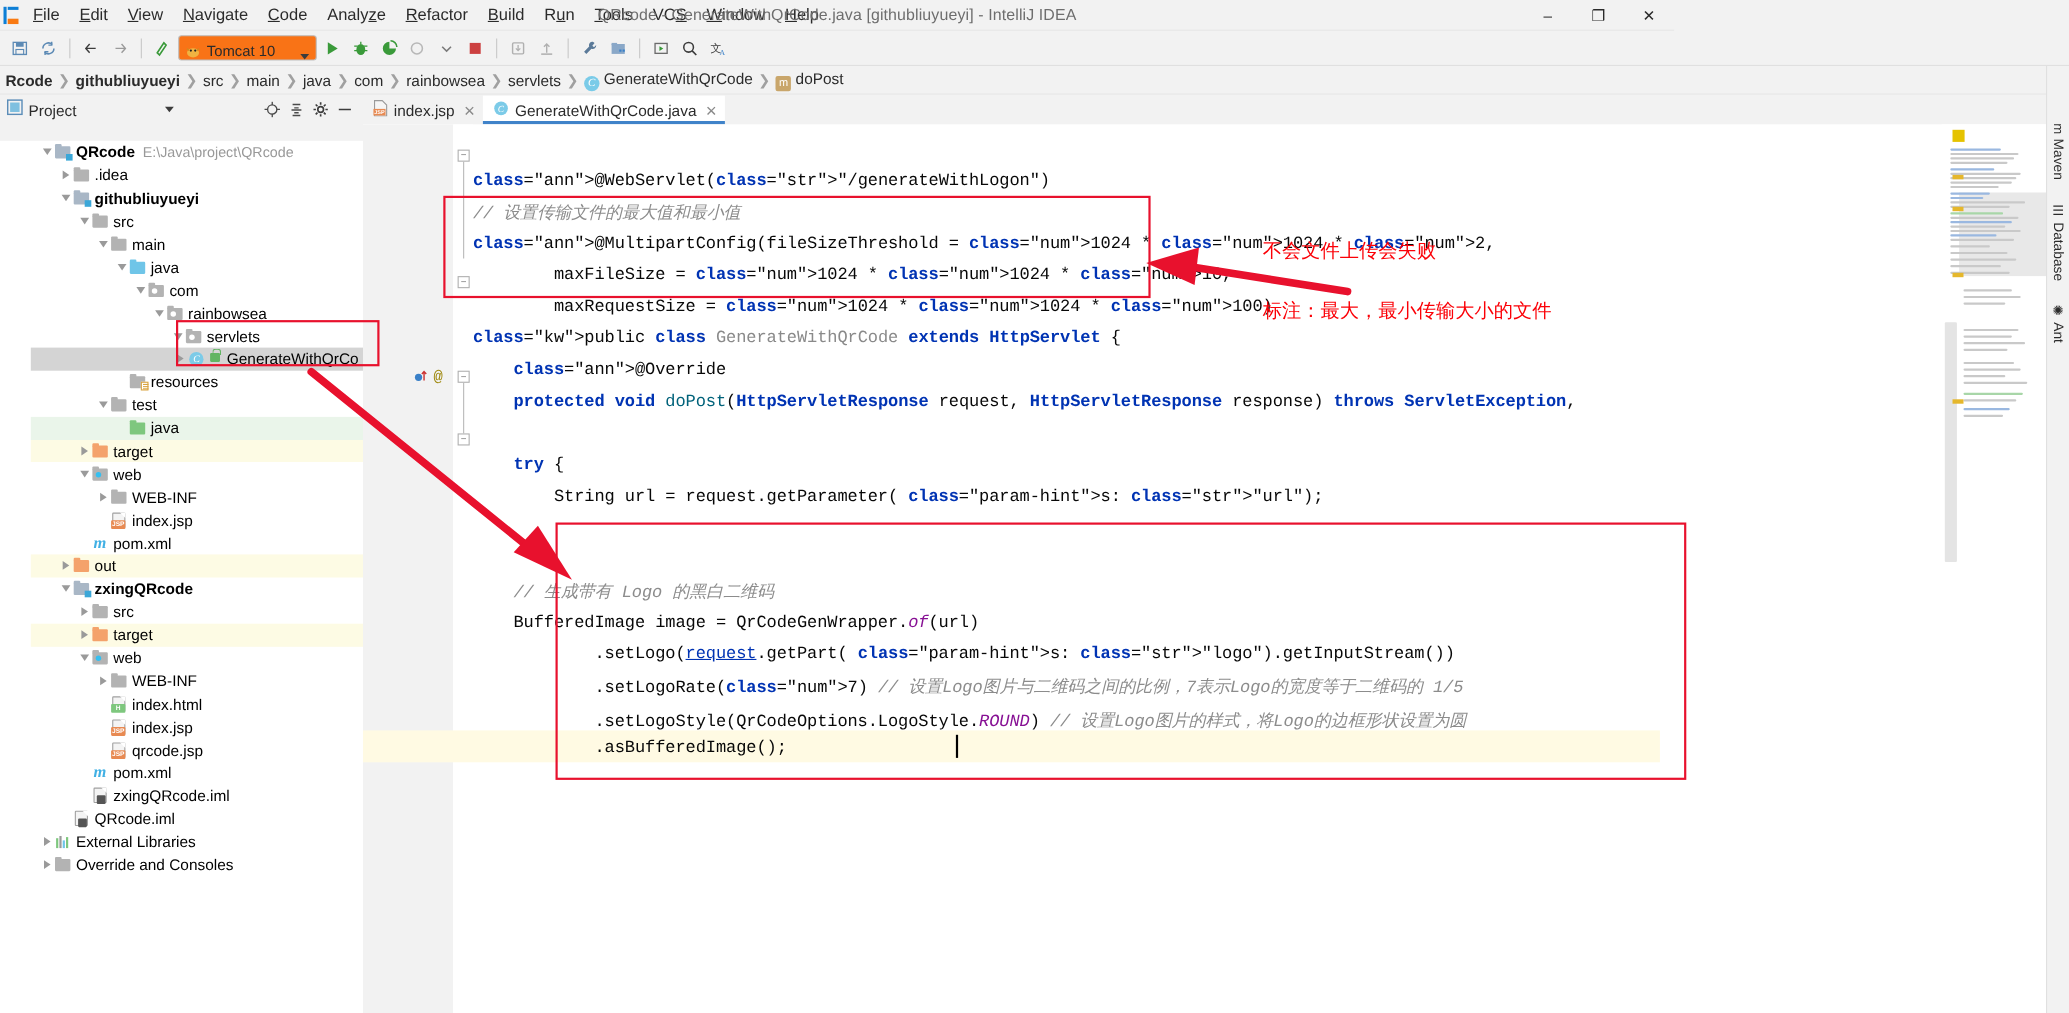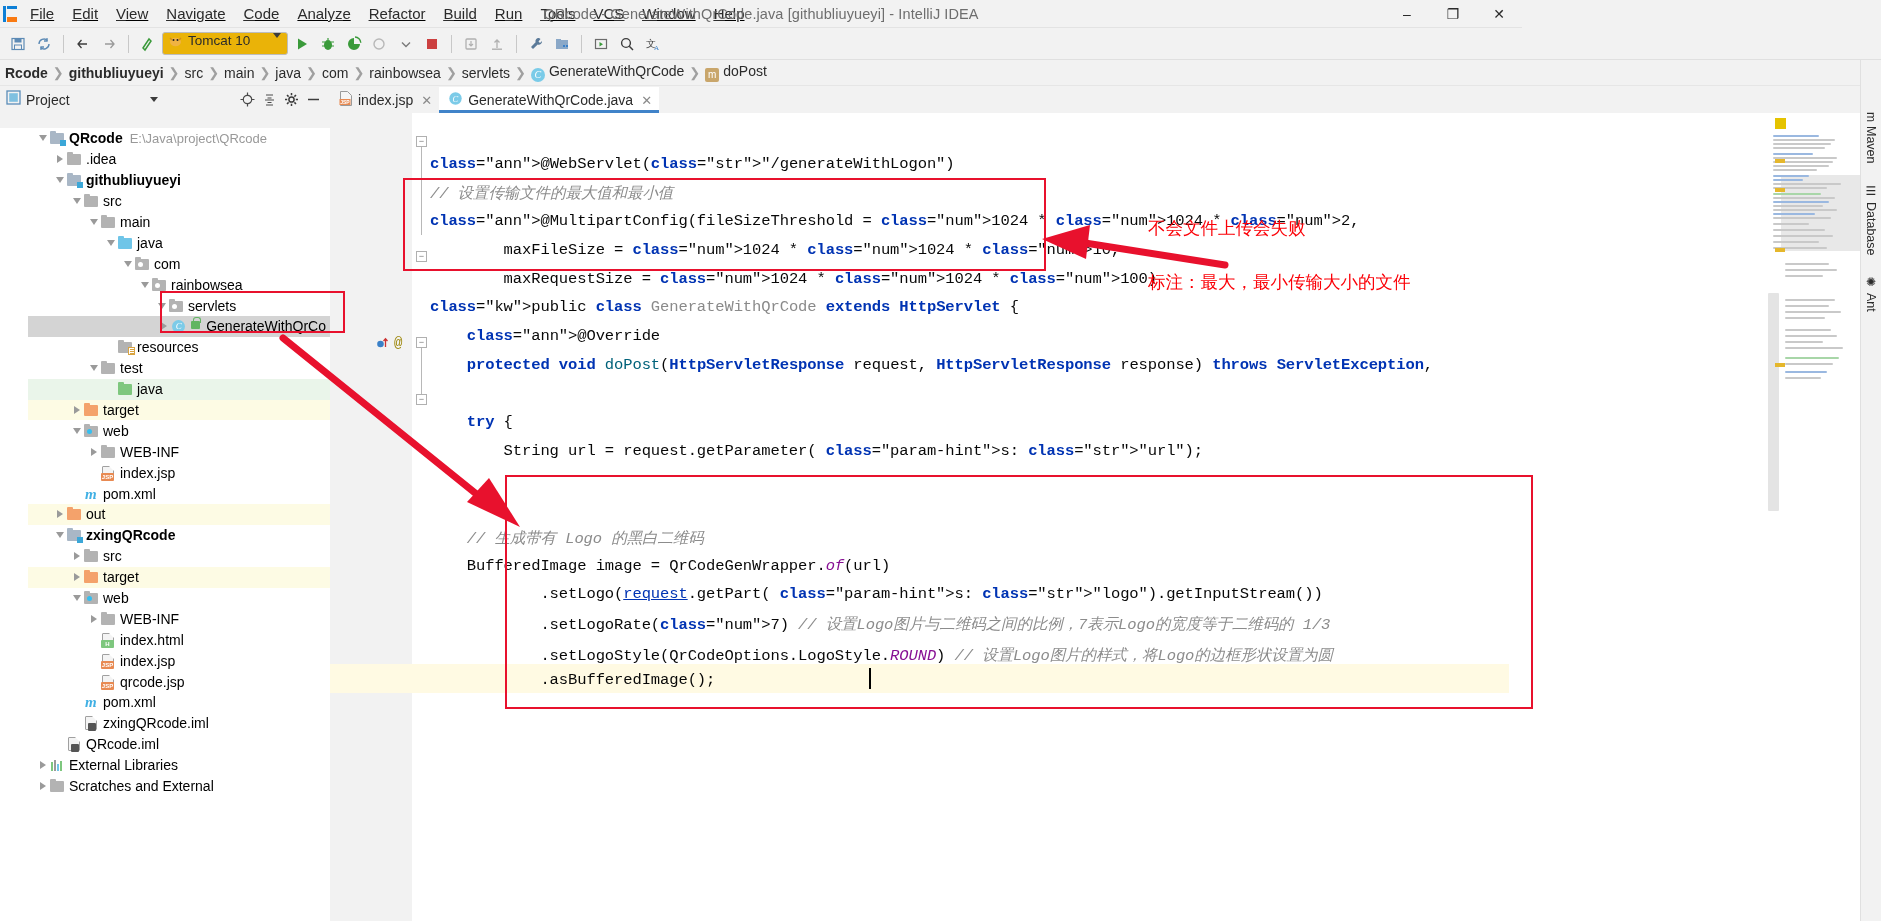--- a/index.html
+++ b/index.html
@@ -15,21 +15,21 @@
     position: relative;
     width: 1881px; height: 921px;
     background: #f2f2f2;
   }
 
   
   .menubar {
     position: absolute; top: 0; left: 0; width: 1522px; height: 28px;
     background: #f2f2f2;
     border-bottom: 1px solid #e3e3e3;
-    display: flex; align-items: center; text-decoration: underline;
+    display: flex; align-items: center;
   }
   .ij-logo {
     width: 14px; height: 16px; margin-left: 3px; margin-right: 4px;
     position: relative; flex: 0 0 auto;
   }
   .menu-items { display: flex; align-items: center; height: 100%; }
   .menu-item {
     padding: 4px 9px; font-size: 15px; color: #2b2b2b; line-height: 18px;
     cursor: default; white-space: nowrap;
   }
@@ -56,24 +56,24 @@
     border-bottom: 1px solid #e0e0e0;
     padding-left: 6px; gap: 2px;
   }
   .tb-btn {
     width: 24px; height: 24px; display: flex; align-items: center;
     justify-content: center; border-radius: 3px; cursor: default;
     position: relative;
   }
   .tb-sep { width: 1px; height: 18px; background: #c8c8c8; margin: 0 5px; }
   .run-config {
-    display: flex; align-items: flex-start; gap: 5px;
+    display: flex; align-items: flex-end; gap: 5px;
     height: 23px; padding: 0 6px 0 5px;
     border: 1px solid #bdbdbd; border-radius: 3px;
-    background: #eab308; font-size: 13.5px; color: #2b2b2b;
+    background: #f97316; font-size: 13.5px; color: #2b2b2b;
     min-width: 126px; cursor: default;
   }
   .tomcat-ico {
     width: 15px; height: 15px; position: relative; flex: 0 0 auto;
   }
   .caret-dn {
     width: 0; height: 0; border-left: 4px solid transparent;
     border-right: 4px solid transparent; border-top: 5px solid #3c3c3c;
     margin-left: auto;
   }
@@ -851,21 +851,21 @@
         <span class="tlabel">External Libraries</span>
       </div>
       <div class="tree-row">
         <span style="display:inline-block;width:8px"></span>
         <span class="arrow right">
           <i></i>
         </span>
         <span class="ficon">
           <span class="fold gray"></span>
         </span>
-        <span class="tlabel">Scratches and External</span>
+        <span class="tlabel">Override and Consoles</span>
       </div>
     </div>
 
   <div class="tabs">
     <div class="tab">
       <span>
         <svg width="14" height="15" viewBox="0 0 14 15">
             <path d="M1.5 0.5h7l4 4v10h-11z" fill="#f5f5f5" stroke="#9a9a9a"></path>
             <rect x="0.5" y="8" width="11" height="6" fill="#e88a52"></rect>
             <text x="1.2" y="12.8" font-size="5" fill="#fff" font-family="sans-serif" font-weight="bold">JSP</text>
@@ -926,21 +926,21 @@
         <div class="cl" style="top: 127.8px;">        maxFileSize = <span <span="" class="kw">class</span>="num"&gt;1024 * <span <span="" class="kw">class</span>="num"&gt;1024 * <span <span="" class="kw">class</span>="num"&gt;10,</div>
         <div class="cl" style="top: 156.5px;">        maxRequestSize = <span <span="" class="kw">class</span>="num"&gt;1024 * <span <span="" class="kw">class</span>="num"&gt;1024 * <span <span="" class="kw">class</span>="num"&gt;100)</div>
         <div class="cl" style="top: 185.2px;"><span <span="" class="kw">class</span>="kw"&gt;public <span class="kw">class</span> <span class="cls">GenerateWithQrCode</span> <span class="kw">extends</span> <span class="kw">HttpServlet</span> {</div>
         <div class="cl" style="top: 213.9px;">    <span <span="" class="kw">class</span>="ann"&gt;@Override</div>
         <div class="cl" style="top: 242.6px;">    <span class="kw">protected</span> <span class="kw">void</span> <span class="mth">doPost</span>(<span class="kw">HttpServletResponse</span> request, <span class="kw">HttpServletResponse</span> response) <span class="kw">throws</span> <span class="kw">ServletException</span>,</div>
         <div class="cl" style="top: 300px;">    <span class="kw">try</span> {</div>
         <div class="cl" style="top: 328.7px;">        String url = request.getParameter( <span <span="" class="kw">class</span>="param-hint"&gt;s: <span <span="" class="kw">class</span>="str"&gt;"url");</div>
         <div class="cl" style="top: 414.8px;">    <span class="cmt">// 生成带有 Logo 的黑白二维码</span></div>
         <div class="cl" style="top: 443.5px;">    BufferedImage image = QrCodeGenWrapper.<span class="fld">of</span>(url)</div>
         <div class="cl" style="top: 472.2px;">            .setLogo(<span class="under">request</span>.getPart( <span <span="" class="kw">class</span>="param-hint"&gt;s: <span <span="" class="kw">class</span>="str"&gt;"logo").getInputStream())</div>
-        <div class="cl" style="top: 500.9px;">            .setLogoRate(<span <span="" class="kw">class</span>="num"&gt;7) <span class="cmt">// 设置Logo图片与二维码之间的比例，7表示Logo的宽度等于二维码的 1/3</span></div>
+        <div class="cl" style="top: 500.9px;">            .setLogoRate(<span <span="" class="kw">class</span>="num"&gt;7) <span class="cmt">// 设置Logo图片与二维码之间的比例，7表示Logo的宽度等于二维码的 1/5</span></div>
         <div class="cl" style="top: 532px;">            .setLogoStyle(QrCodeOptions.LogoStyle.<span class="fld">ROUND</span>) <span class="cmt">// 设置Logo图片的样式，将Logo的边框形状设置为圆</span></div>
         <div class="cl" style="top: 558.3px;">            .asBufferedImage();</div>
       </div>
 
     <div class="foldmark minus" style="top: 23px;"></div>
     <div class="fold-tail" style="top:34px;height:88px;"></div>
     <div class="foldmark minus" style="top: 138px;"></div>
     <div class="foldmark minus" style="top: 224px;"></div>
     <div class="fold-tail" style="top:235px;height:47px;"></div>
     <div class="foldmark minus" style="top: 281px;"></div>

